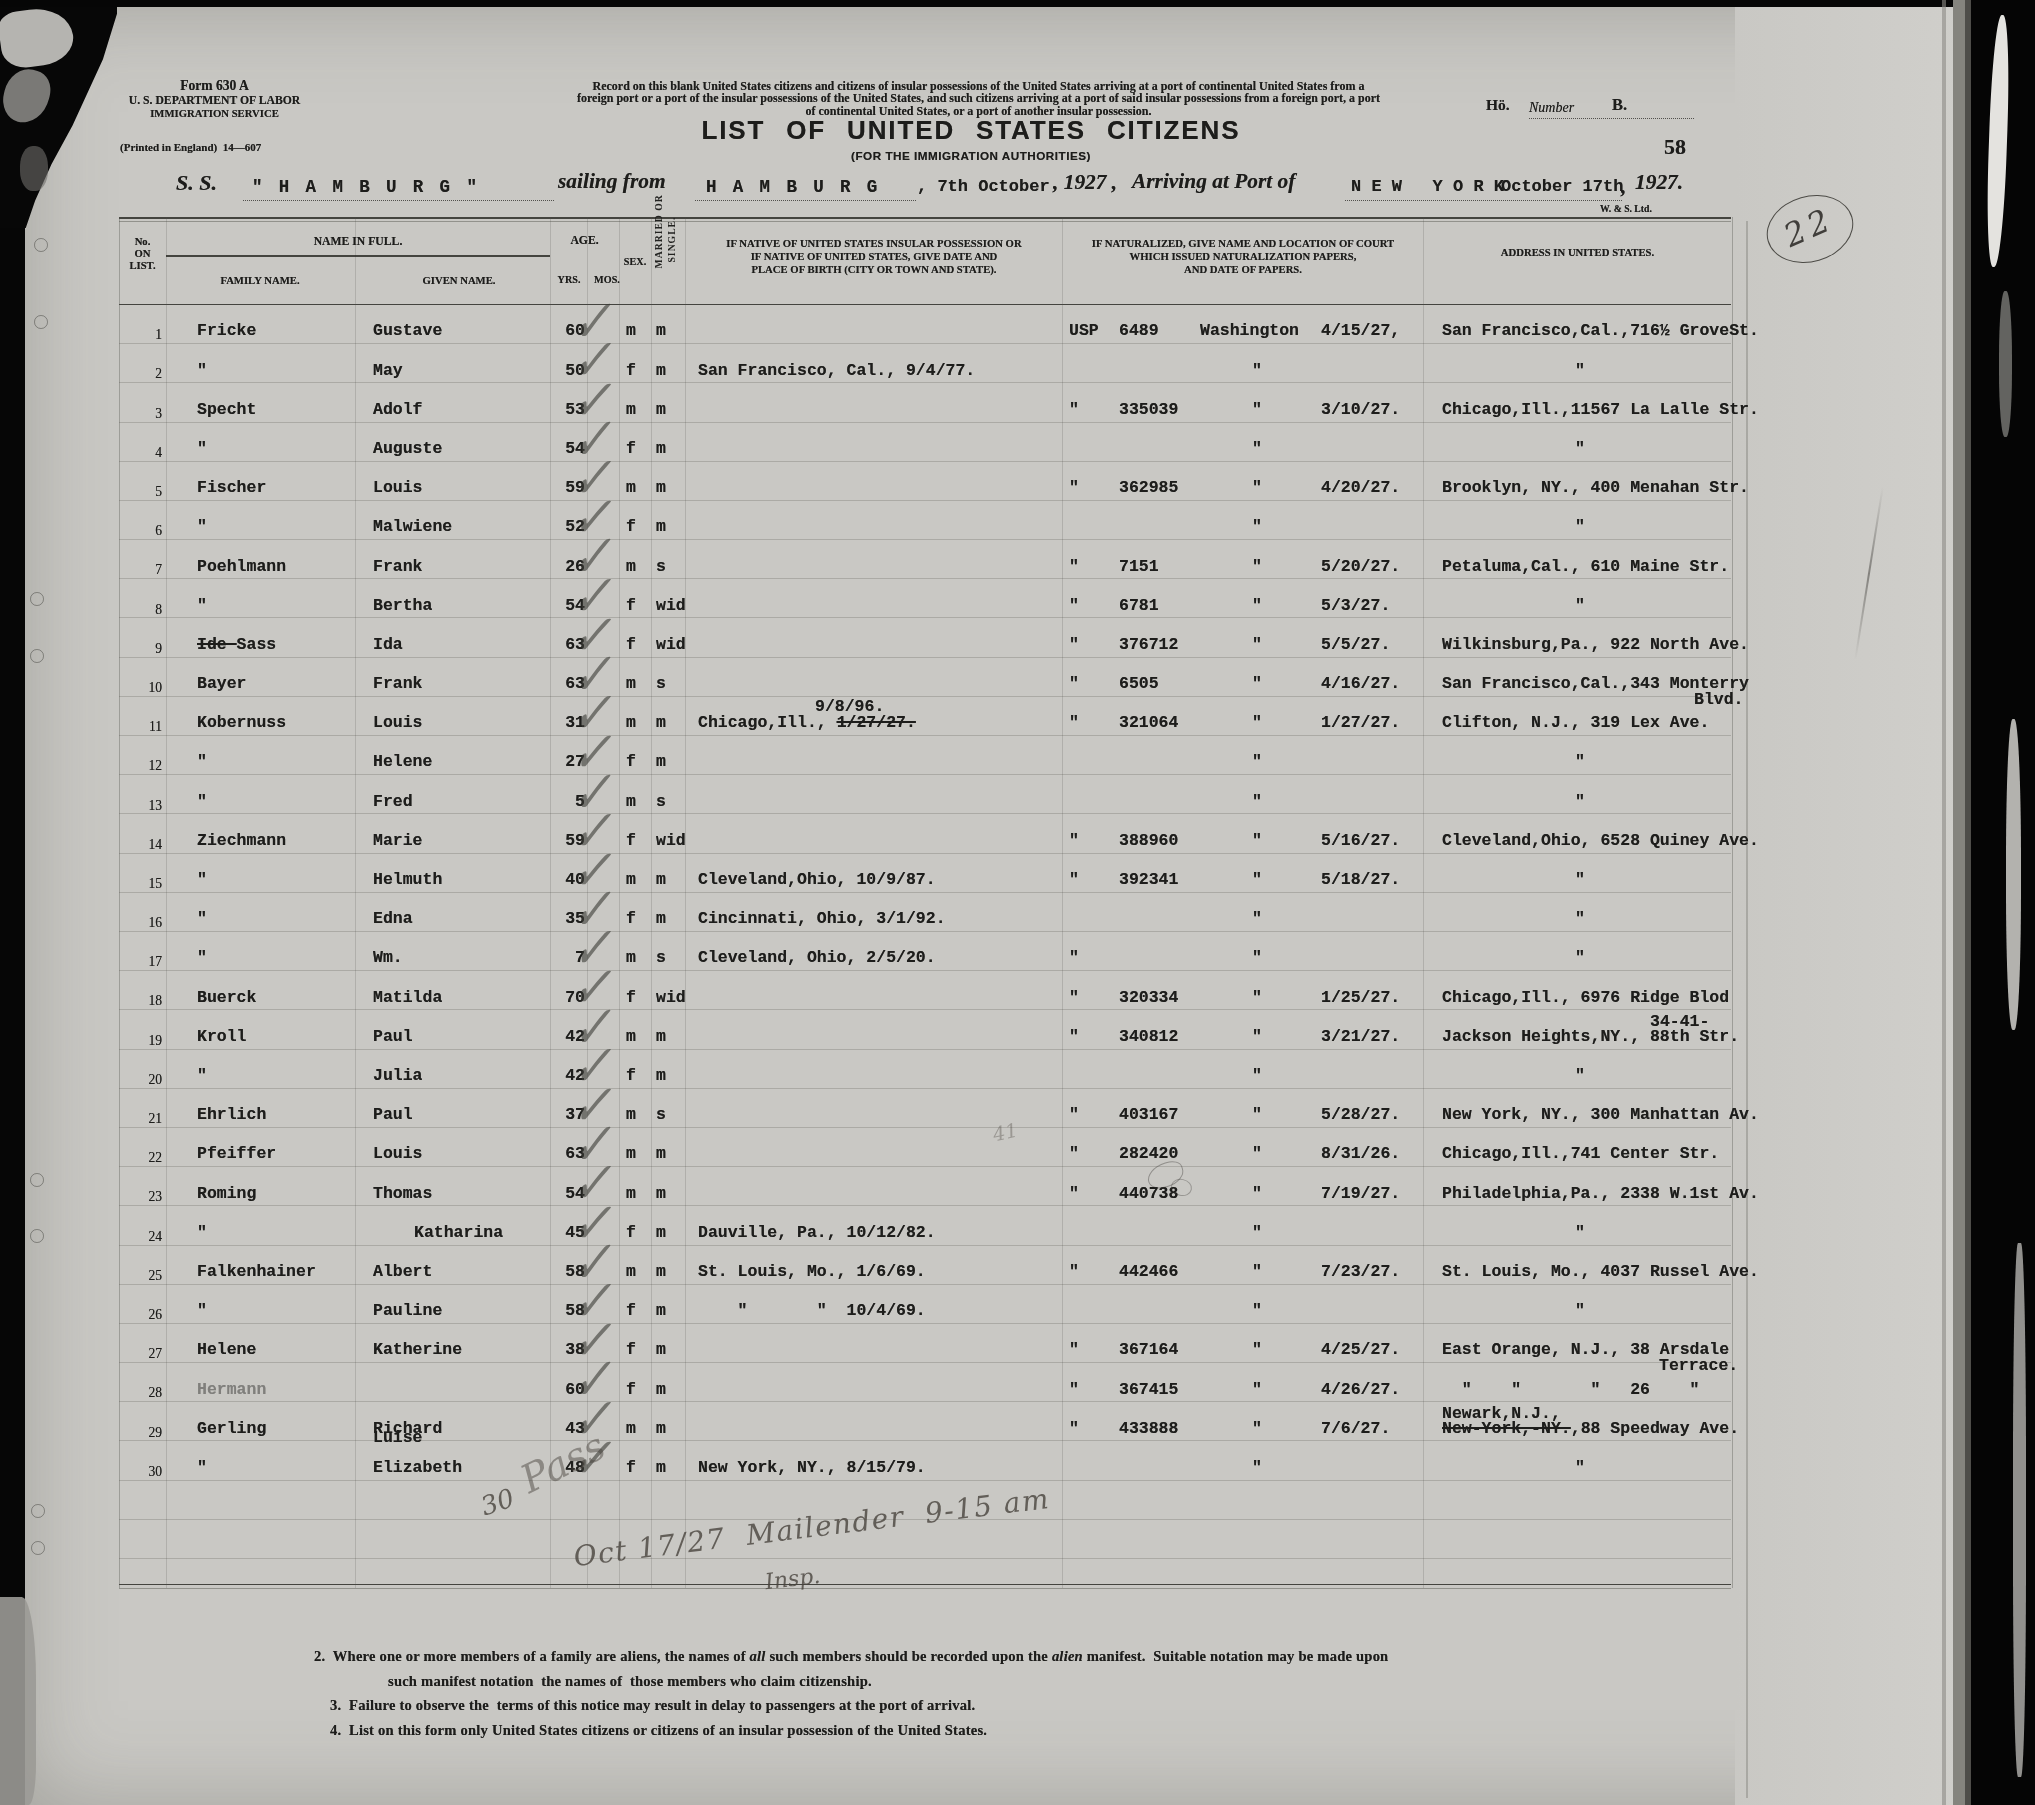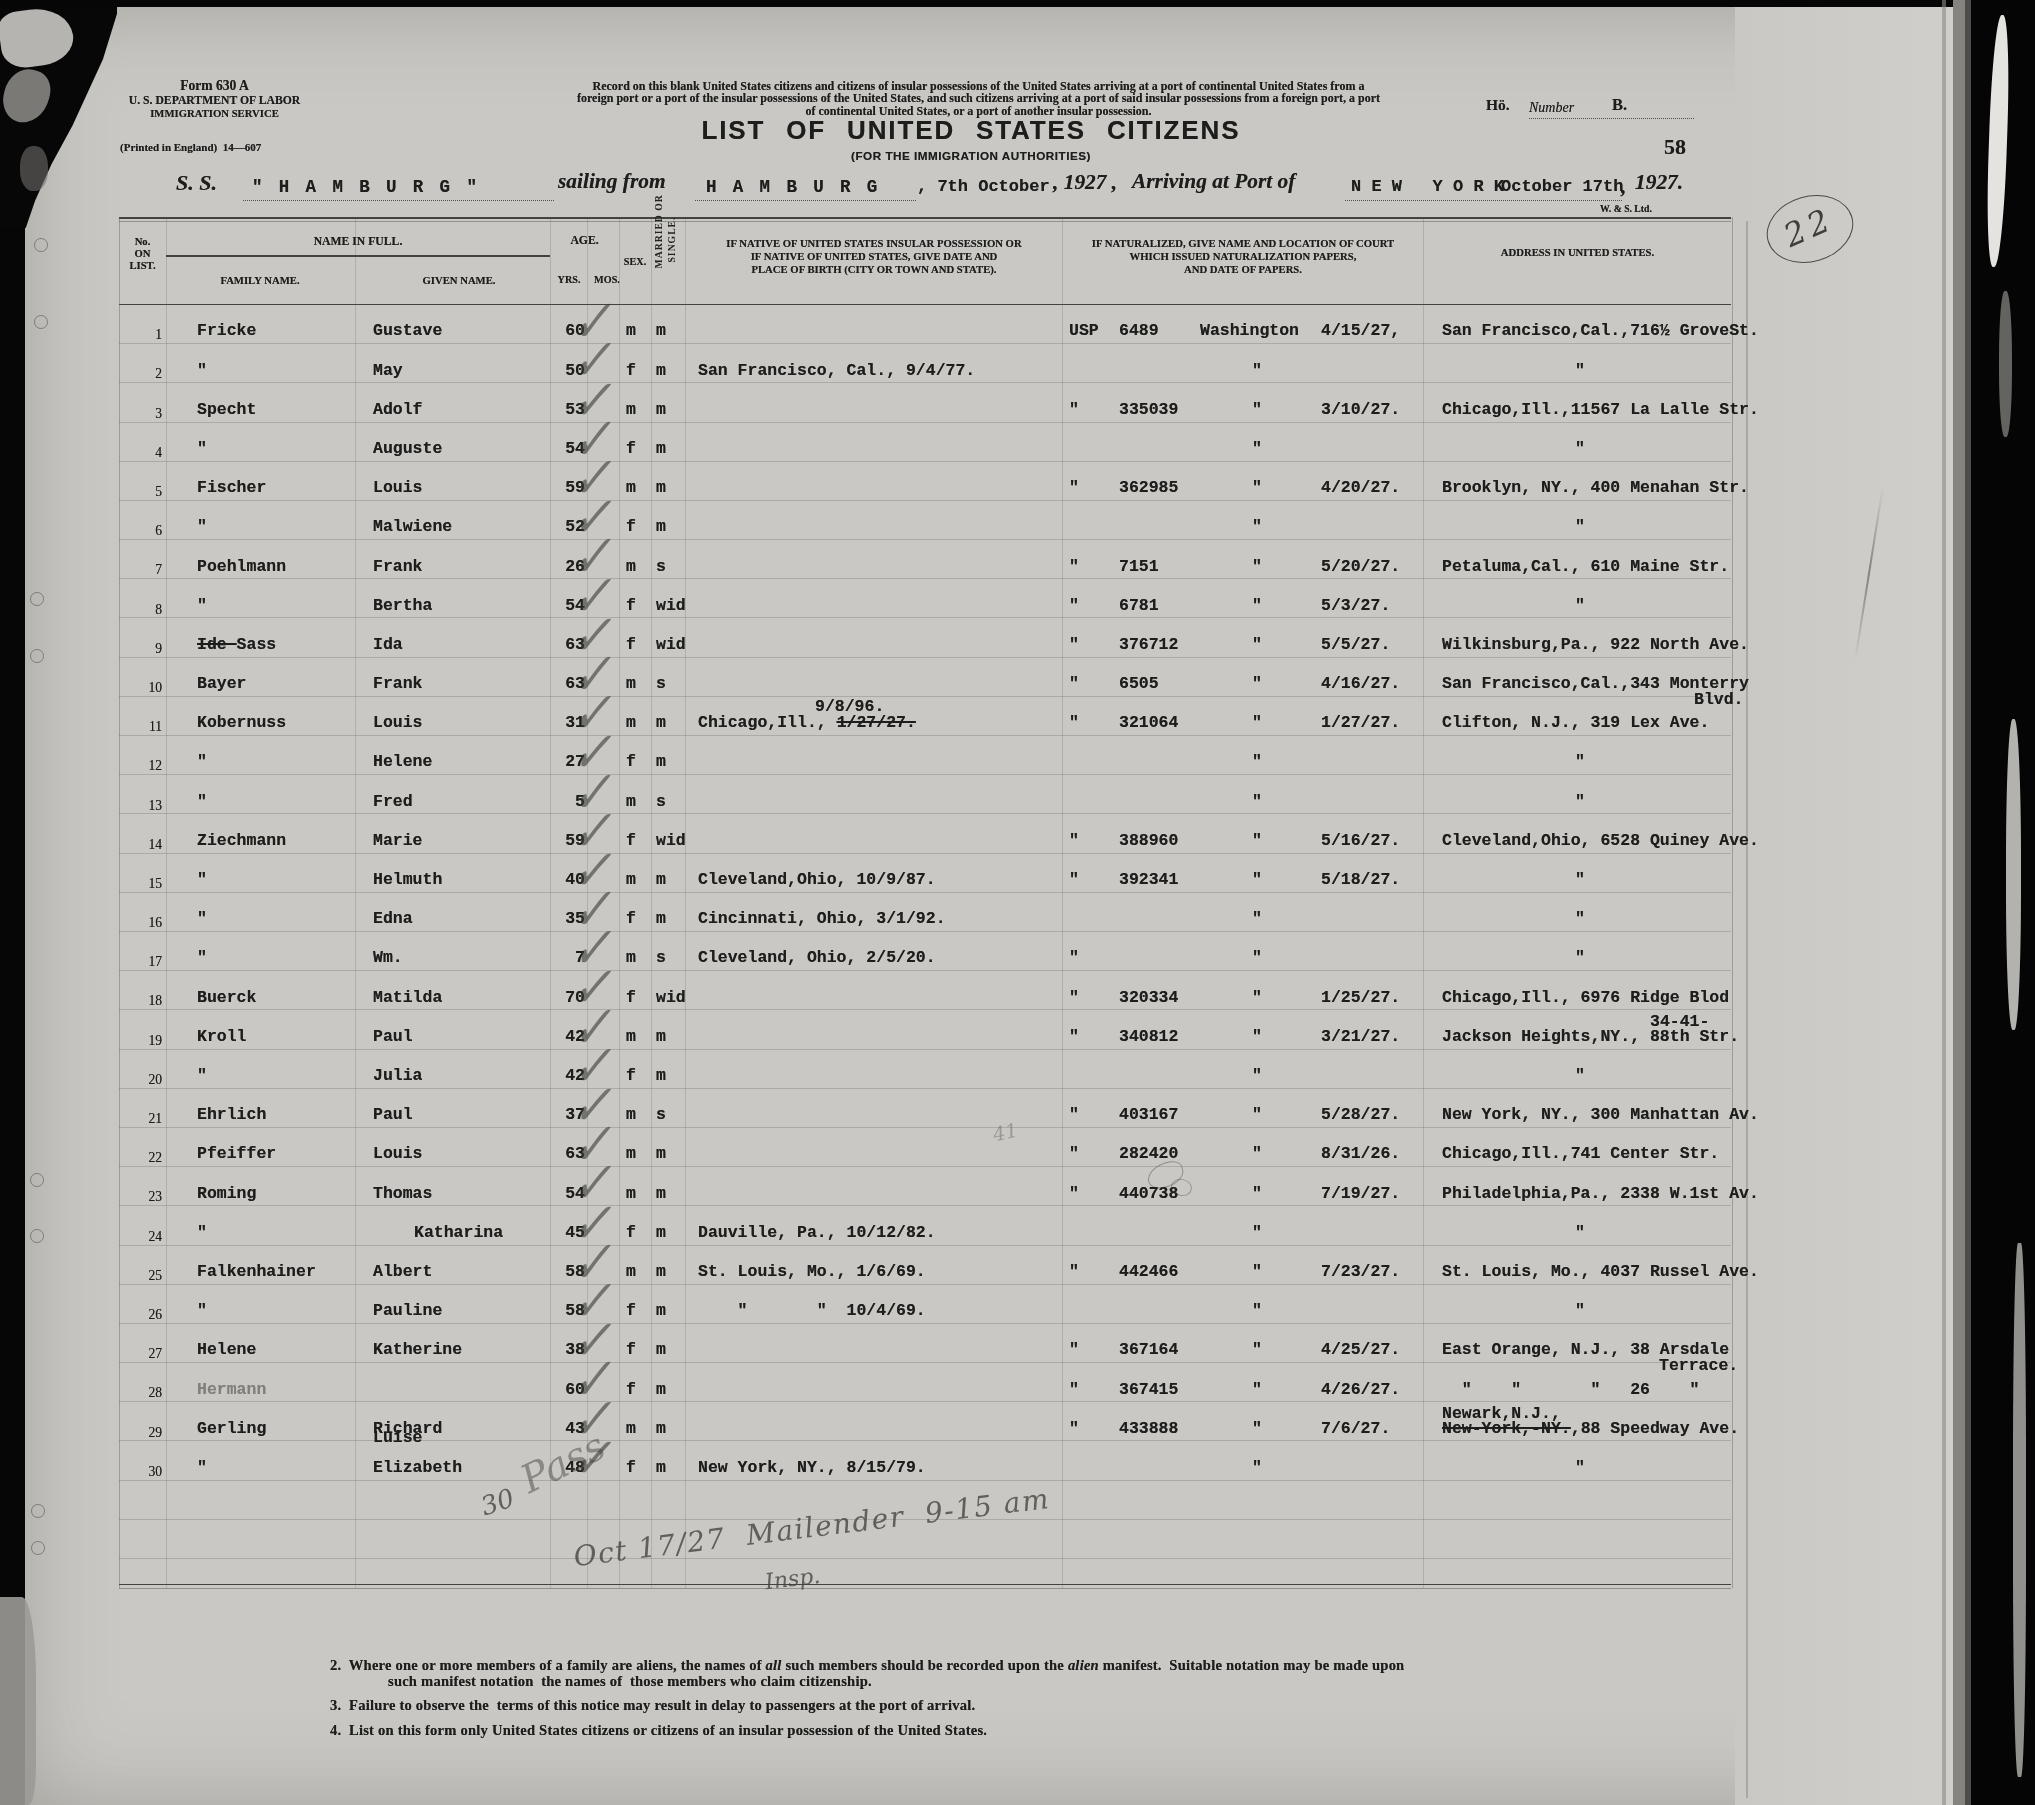--- a/index.html
+++ b/index.html
@@ -519,19 +519,19 @@
       <div class="blob" style="left: 1171px; top: 1179px; width: 19.4px; height: 14.6px; border: 1.5px solid rgba(60, 58, 54, 0.35); border-radius: 50%; transform: rotate(12deg);"></div>
       <div class="blob" style="left: 1868px; top: 486px; width: 1.5px; height: 175px; transform: rotate(9deg); background: linear-gradient(rgba(70, 68, 64, 0), rgba(70, 68, 64, 0.55), rgba(70, 68, 64, 0));"></div>
       <div class="hole" style="left: 34px; top: 238px;"></div>
       <div class="hole" style="left: 34px; top: 315px;"></div>
       <div class="hole" style="left: 30px; top: 592px;"></div>
       <div class="hole" style="left: 30px; top: 649px;"></div>
       <div class="hole" style="left: 30px; top: 1173px;"></div>
       <div class="hole" style="left: 30px; top: 1229px;"></div>
       <div class="hole" style="left: 31px; top: 1504px;"></div>
       <div class="hole" style="left: 31px; top: 1541px;"></div>
-      <div class="t ser" style="left: 330px; top: 1649px; font-size: 14.6px; letter-spacing: 0.2px; white-space: pre; margin-top: 9px;"><span>2.  Where one or more members of a family are aliens, the names of </span><i>all</i><span> such members should be recorded upon the </span><i>alien</i><span> manifest.  Suitable notation may be made upon</span></div>
+      <div class="t ser" style="left: 314px; top: 1649px; font-size: 14.6px; letter-spacing: 0.2px; white-space: pre;"><span>2.  Where one or more members of a family are aliens, the names of </span><i>all</i><span> such members should be recorded upon the </span><i>alien</i><span> manifest.  Suitable notation may be made upon</span></div>
       <div class="t ser" style="left: 388px; top: 1674px; font-size: 14.6px; letter-spacing: 0.2px; white-space: pre;"><span>such manifest notation  the names of  those members who claim citizenship.</span></div>
       <div class="t ser" style="left: 330px; top: 1698px; font-size: 14.6px; letter-spacing: 0.2px; white-space: pre;"><span>3.  Failure to observe the  terms of this notice may result in delay to passengers at the port of arrival.</span></div>
       <div class="t ser" style="left: 330px; top: 1723px; font-size: 14.6px; letter-spacing: 0.2px; white-space: pre;"><span>4.  List on this form only United States citizens or citizens of an insular possession of the United States.</span></div>
     </div>
 </div>
 
 
 </body></html>

